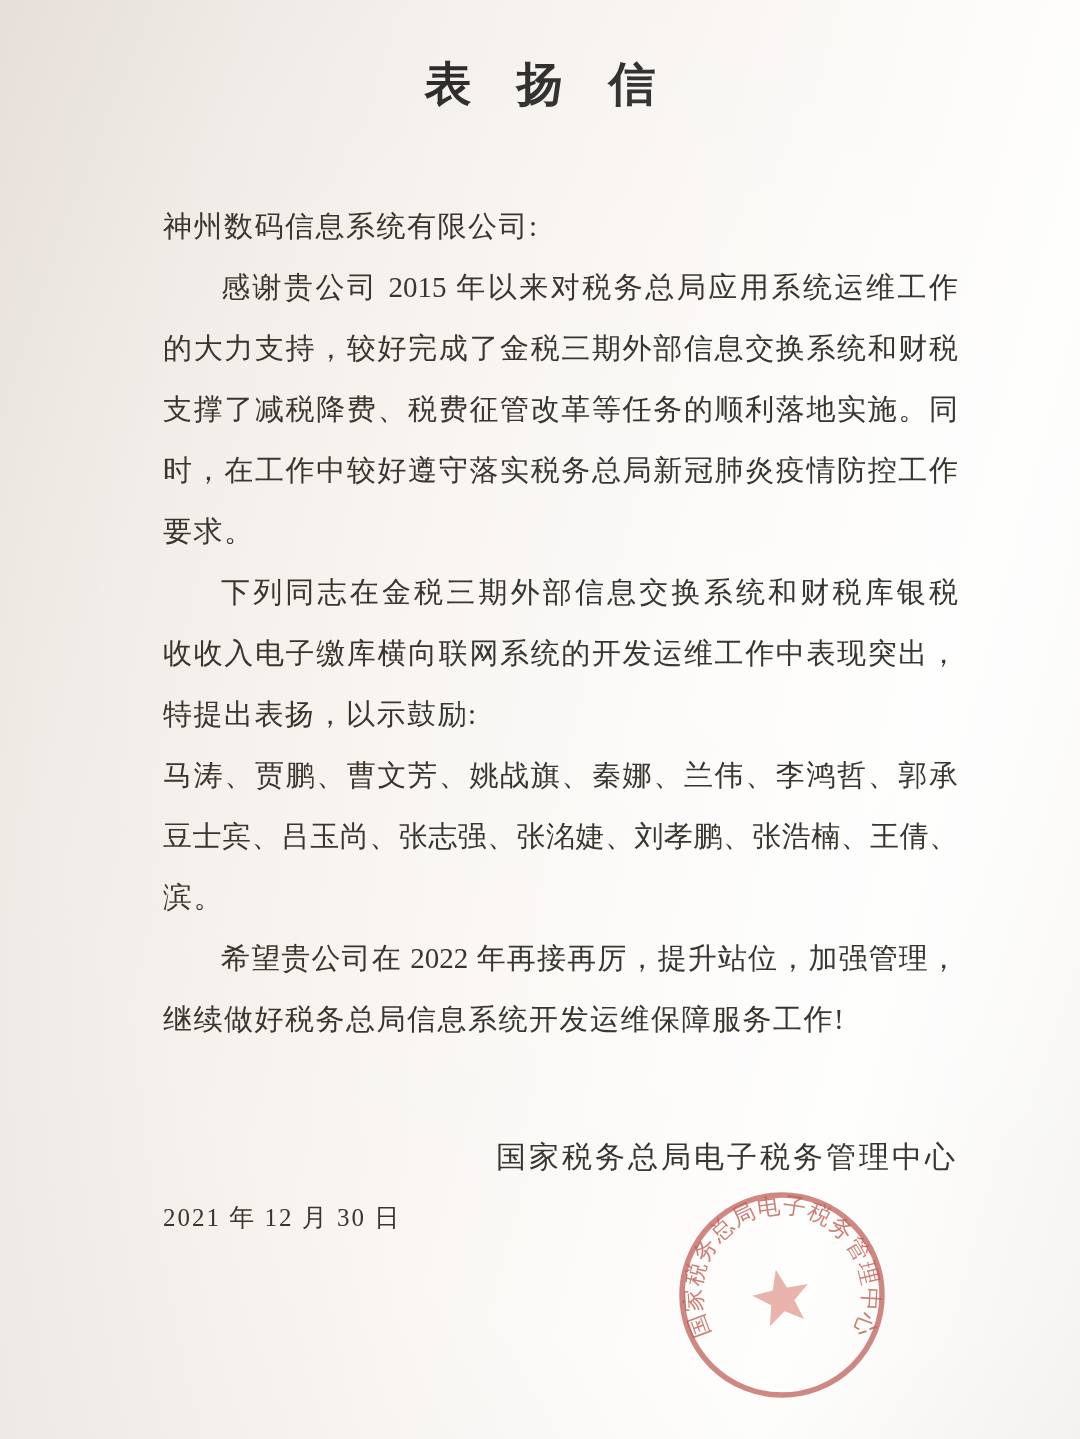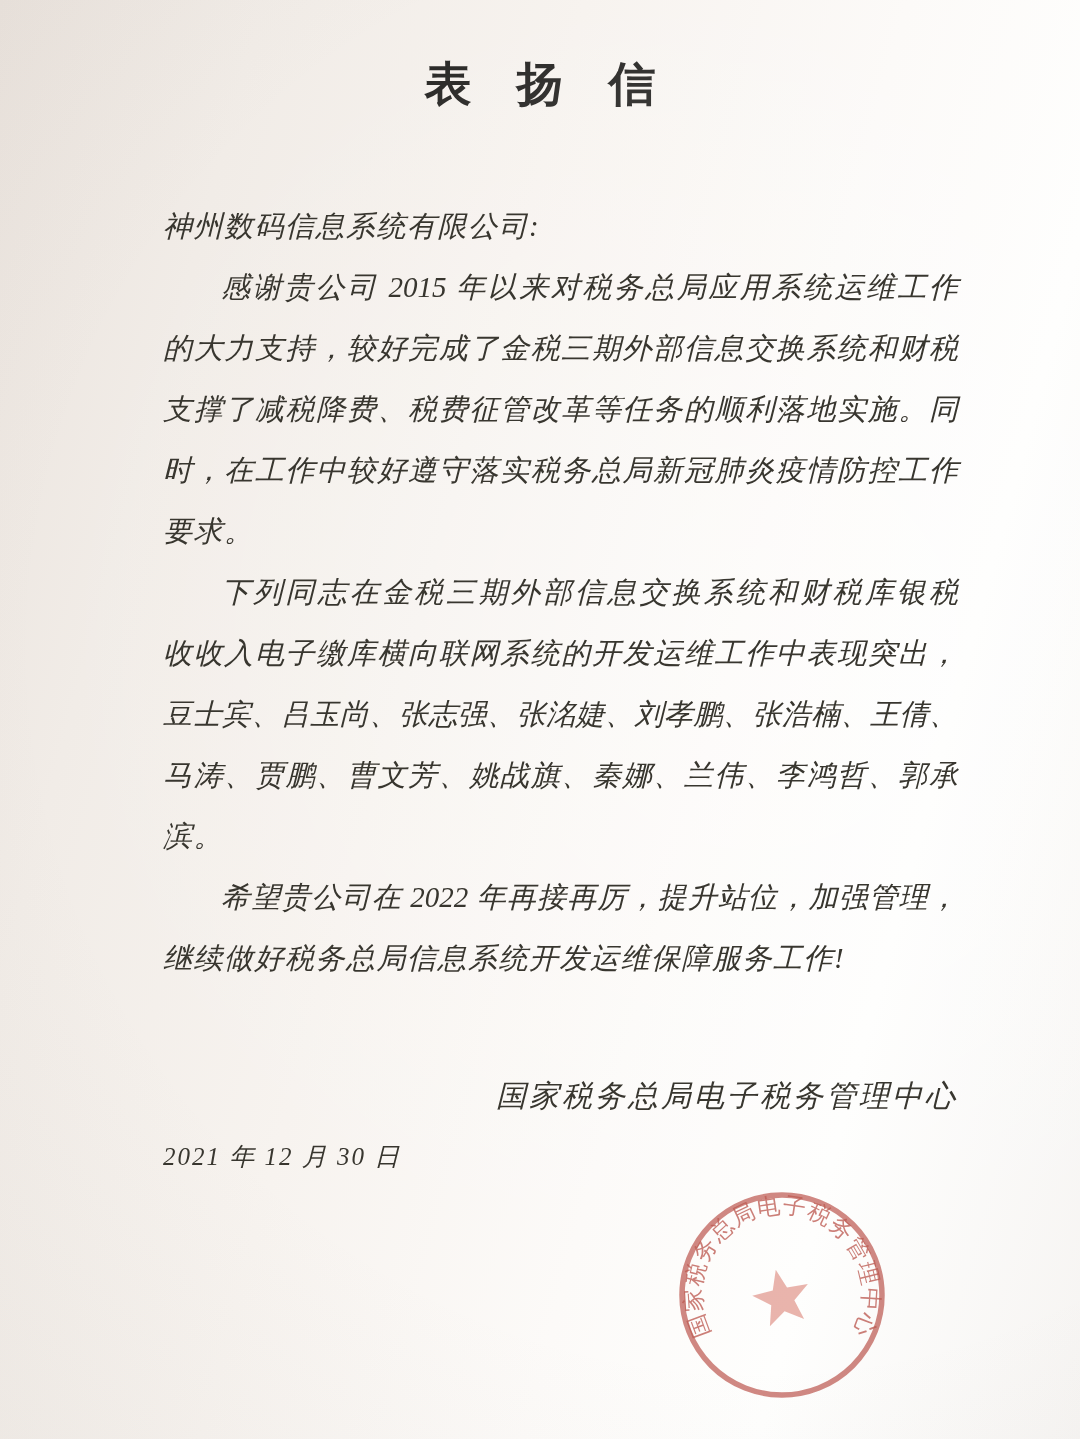--- a/index.html
+++ b/index.html
@@ -12,21 +12,21 @@
   }
   .page::after{
     content:"";position:absolute;inset:0;pointer-events:none;
     background:radial-gradient(120% 90% at 70% 45%, rgba(255,255,255,0.35) 0%, rgba(255,255,255,0) 55%, rgba(120,110,100,0.07) 100%);
   }
   .title{
     margin-top:54px;text-align:center;
     font-size:47px;font-weight:bold;color:#272624;
     letter-spacing:45px;text-indent:45px;line-height:60px;
   }
-  .content{margin:82px 122px 0 163px;position:relative;z-index:2;font-style:italic;}
+  .content{margin:82px 122px 0 163px;position:relative;z-index:2;}
   .line{
     font-size:29px;line-height:61px;height:61px;
     letter-spacing:1.5px;white-space:nowrap;color:#38362f;
   }
   .fill{
     letter-spacing:0;white-space:normal;
     text-align:justify;text-align-last:justify;
   }
   .indent{text-indent:2em;}
   .signature-line{
@@ -54,23 +54,24 @@
     <div class="line">神州数码信息系统有限公司:</div>
 
     <div class="line fill indent">感谢贵公司 2015 年以来对税务总局应用系统运维工作</div>
     <div class="line fill">的大力支持，较好完成了金税三期外部信息交换系统和财税</div>
     <div class="line fill">支撑了减税降费、税费征管改革等任务的顺利落地实施。同</div>
     <div class="line fill">时，在工作中较好遵守落实税务总局新冠肺炎疫情防控工作</div>
     <div class="line">要求。</div>
 
     <div class="line fill indent">下列同志在金税三期外部信息交换系统和财税库银税</div>
     <div class="line fill">收收入电子缴库横向联网系统的开发运维工作中表现突出，</div>
+    <div class="line">特提出表扬，以示鼓励:</div>
 
+    <div class="line fill">马涛、贾鹏、曹文芳、姚战旗、秦娜、兰伟、李鸿哲、郭承</div>
     <div class="line fill">豆士宾、吕玉尚、张志强、张洺婕、刘孝鹏、张浩楠、王倩、</div>
-    <div class="line fill">马涛、贾鹏、曹文芳、姚战旗、秦娜、兰伟、李鸿哲、郭承</div>
     <div class="line">滨。</div>
 
     <div class="line fill indent">希望贵公司在 2022 年再接再厉，提升站位，加强管理，</div>
     <div class="line">继续做好税务总局信息系统开发运维保障服务工作!</div>
 
     <div class="signature-line">国家税务总局电子税务管理中心</div>
     <div class="date-line">2021 年 12 月 30 日</div>
   </div>
 
   <svg class="seal" viewBox="0 0 216 216" xmlns="http://www.w3.org/2000/svg" xmlns:xlink="http://www.w3.org/1999/xlink">

